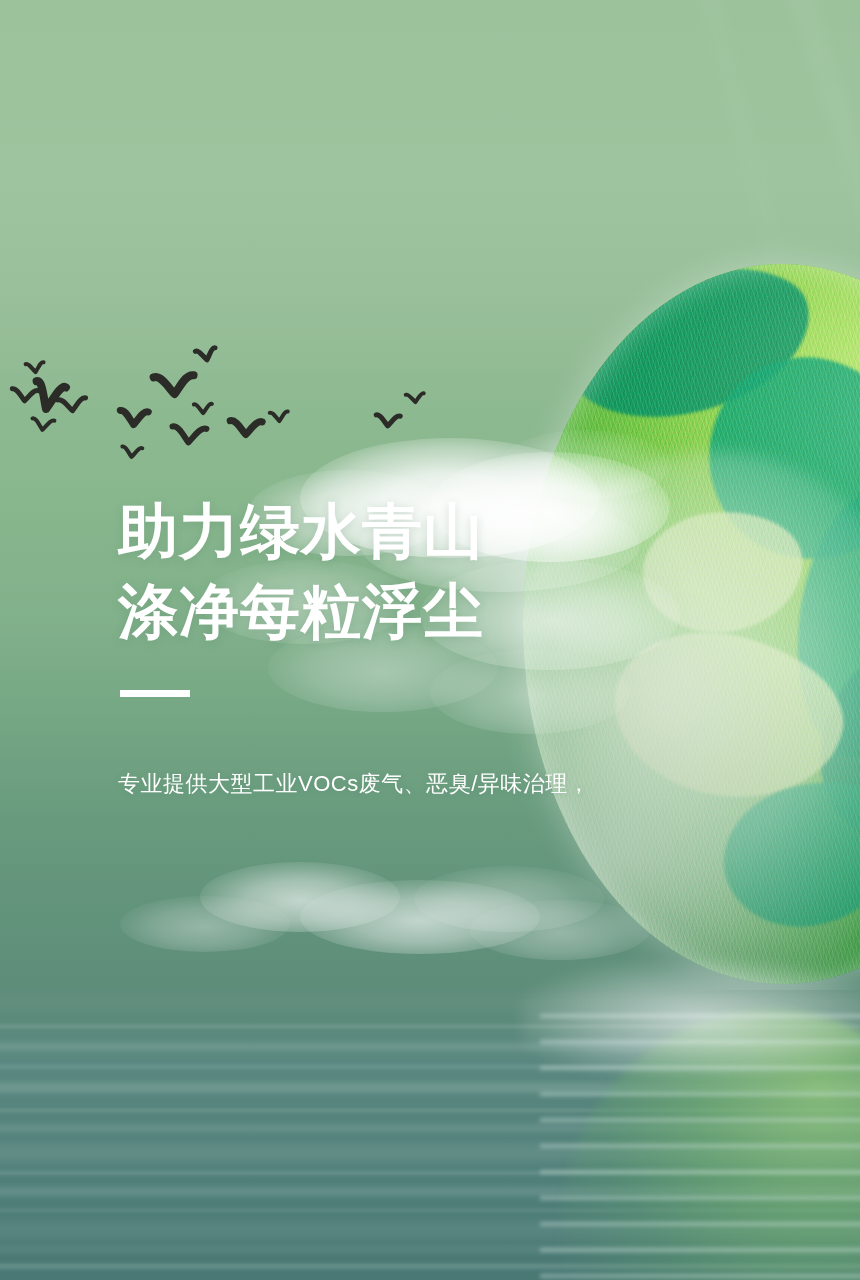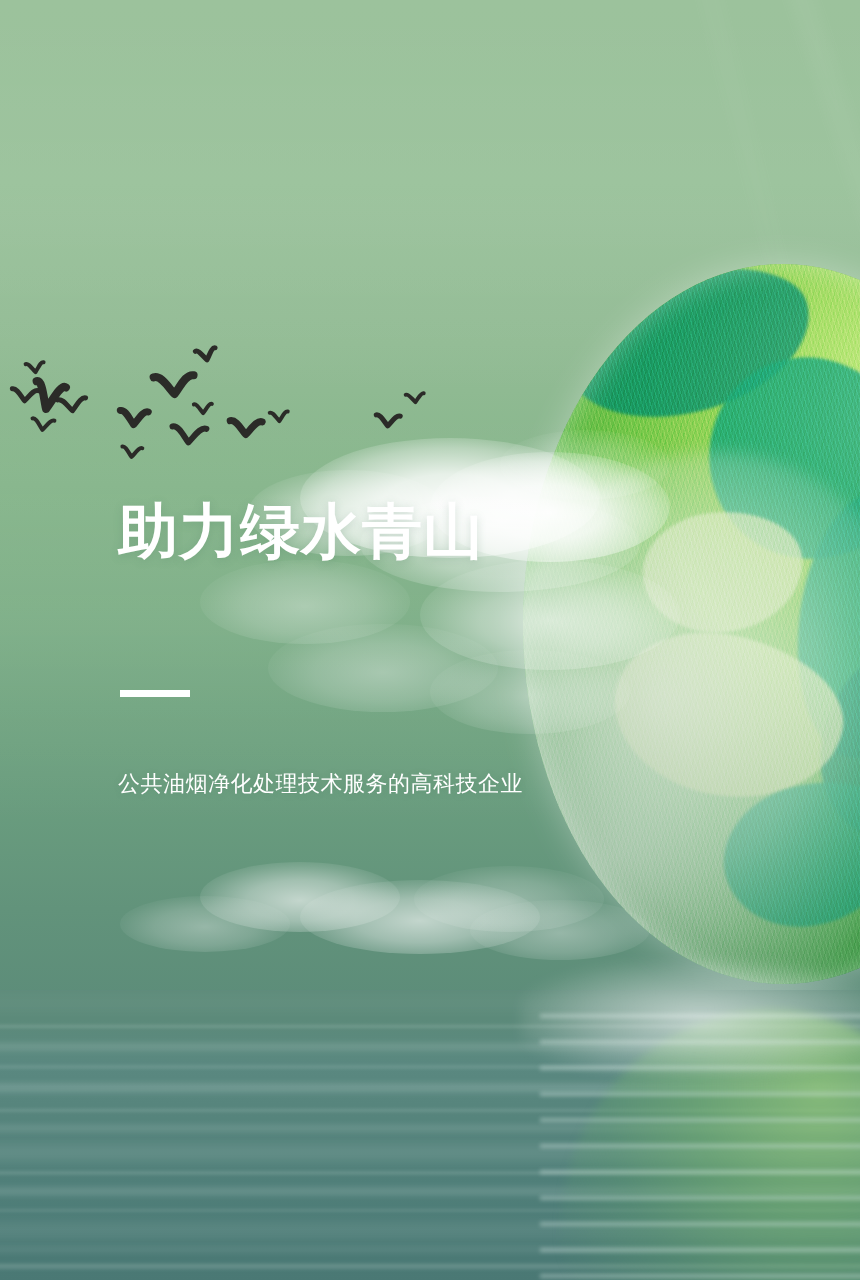--- a/index.html
+++ b/index.html
@@ -380,22 +380,23 @@
       <div class="wave s" style="top: 272px; height: 9px; opacity: 0.4;"></div>
     </div>
   <div class="reflection"></div>
   <div class="reflection-mask"></div>
   <div class="water-mist"></div>
 
   <div class="content">
 
     <div class="headline">
       <span class="line">助力绿水青山</span>
+      <span class="line">涤净每粒浮尘</span>
     </div>
 
     <div class="divider"></div>
 
     <div class="subtitle">
-      <span class="line">公共油烟净化处理技术服务的高科技企业</span>
+      <span class="line">专业提供大型工业VOCs废气、恶臭/异味治理，</span>
     </div>
 
   </div>
 </div>
 
 </body></html>

